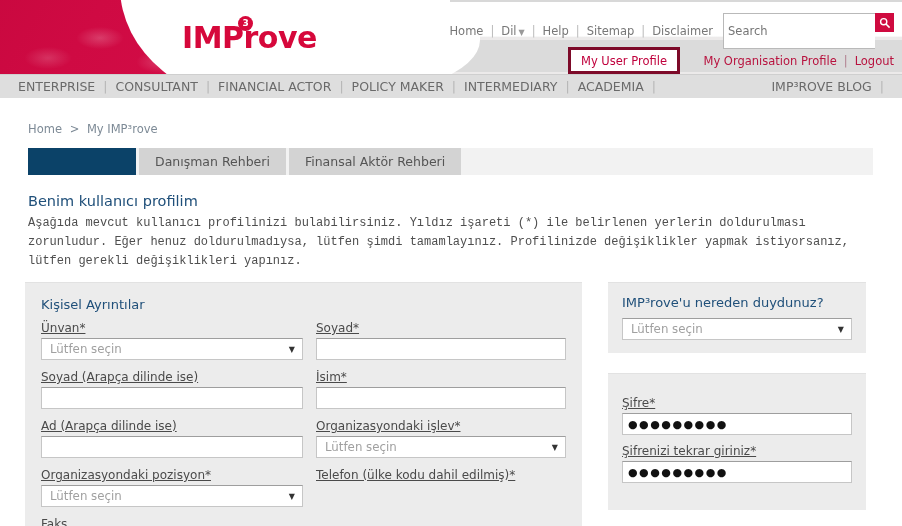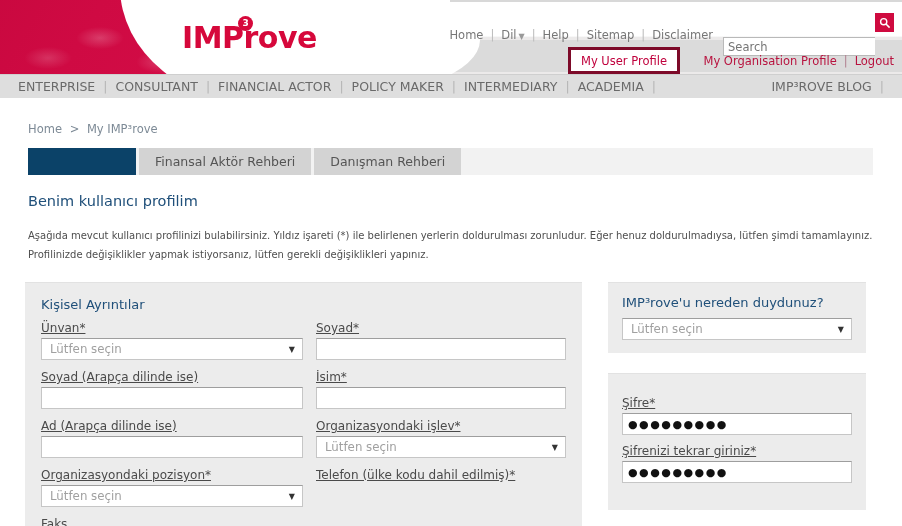--- a/index.html
+++ b/index.html
@@ -79,25 +79,24 @@
     position: absolute; right: 8px; top: 13px;
     display: flex; align-items: center; gap: 0;
     font-size: 11.5px; color: #777;
     z-index: 6;
   }
   .util a { color: #777; text-decoration: none; white-space: nowrap; }
   .util .sep { color: #bbb; padding: 0 7px; }
   .util .caret { font-size: 8px; color: #999; margin-left: 2px; }
   .search-wrap { position: relative; margin-left: 10px; display: flex; }
   .search-input {
-    width: 152px; height: 19px; border: 1px solid #b9b9b9; border-right: none;
+    width: 152px; height: 36px; border: 1px solid #b9b9b9; border-right: none;
     background: #fff; font-size: 11.5px; color: #8a8a8a;
     padding: 0 4px; outline: none;
     font-family: "DejaVu Sans", "Liberation Sans", sans-serif;
-    margin-top: 24px;
   }
   .search-btn {
     width: 19px; height: 19px; background: #cf0a3f; border: none;
     display: flex; align-items: center; justify-content: center;
     cursor: pointer; padding: 0;
   }
   .search-btn svg { display: block; }
 
   
   .userlinks {
@@ -163,23 +162,24 @@
   .tab.active { background: #0b4268; color: #0b4268; width: 108px; padding: 0; }
   .tabs-filler { flex: 1; background: #f2f2f2; }
 
   
   .title {
     position: absolute; left: 28px; top: 193px;
     font-size: 14.5px; color: #20507a; font-weight: normal;
     z-index: 3;
   }
   .intro {
-    position: absolute; left: 28px; top: 226px; width: 848px;
-    font-size: 10px; color: #4e4e4e; line-height: 19px;
-    z-index: 3;
+    position: absolute; left: 28px; top: 214px; width: 848px;
+    font-size: 12px; color: #4e4e4e; line-height: 19px;
+    z-index: 3;
+    font-family: Liberation Mono, monospace;
   }
 
   
   .panel { background: #ececec; border-top: 1px solid #e2e2e2; }
   .panel-title {
     font-size: 13px; color: #20507a; font-weight: normal;
   }
   .field-label {
     font-size: 12px; color: #4a4a4a; display: block; text-decoration: underline;
   }
@@ -321,22 +321,22 @@
   <div class="mainnav-under"></div>
 
   <div class="breadcrumb">
     <a href="#">Home</a>
     <span class="arrow">&gt;</span>
     <span>My IMP³rove</span>
   </div>
 
   <div class="tabs">
     <div class="tab active"></div>
+    <div class="tab">Danışman Rehberi</div>
     <div class="tab">Finansal Aktör Rehberi</div>
-    <div class="tab">Danışman Rehberi</div>
     <div class="tabs-filler"></div>
   </div>
 
   <div class="title">Benim kullanıcı profilim</div>
   <div class="intro">Aşağıda mevcut kullanıcı profilinizi bulabilirsiniz. Yıldız işareti (*) ile belirlenen yerlerin doldurulması zorunludur. Eğer henuz doldurulmadıysa, lütfen şimdi tamamlayınız. Profilinizde değişiklikler yapmak istiyorsanız, lütfen gerekli değişiklikleri yapınız.</div>
 
   <div class="panel" id="left-panel">
     <div class="panel-title">Kişisel Ayrıntılar</div>
 
     <div class="lp-grid">

